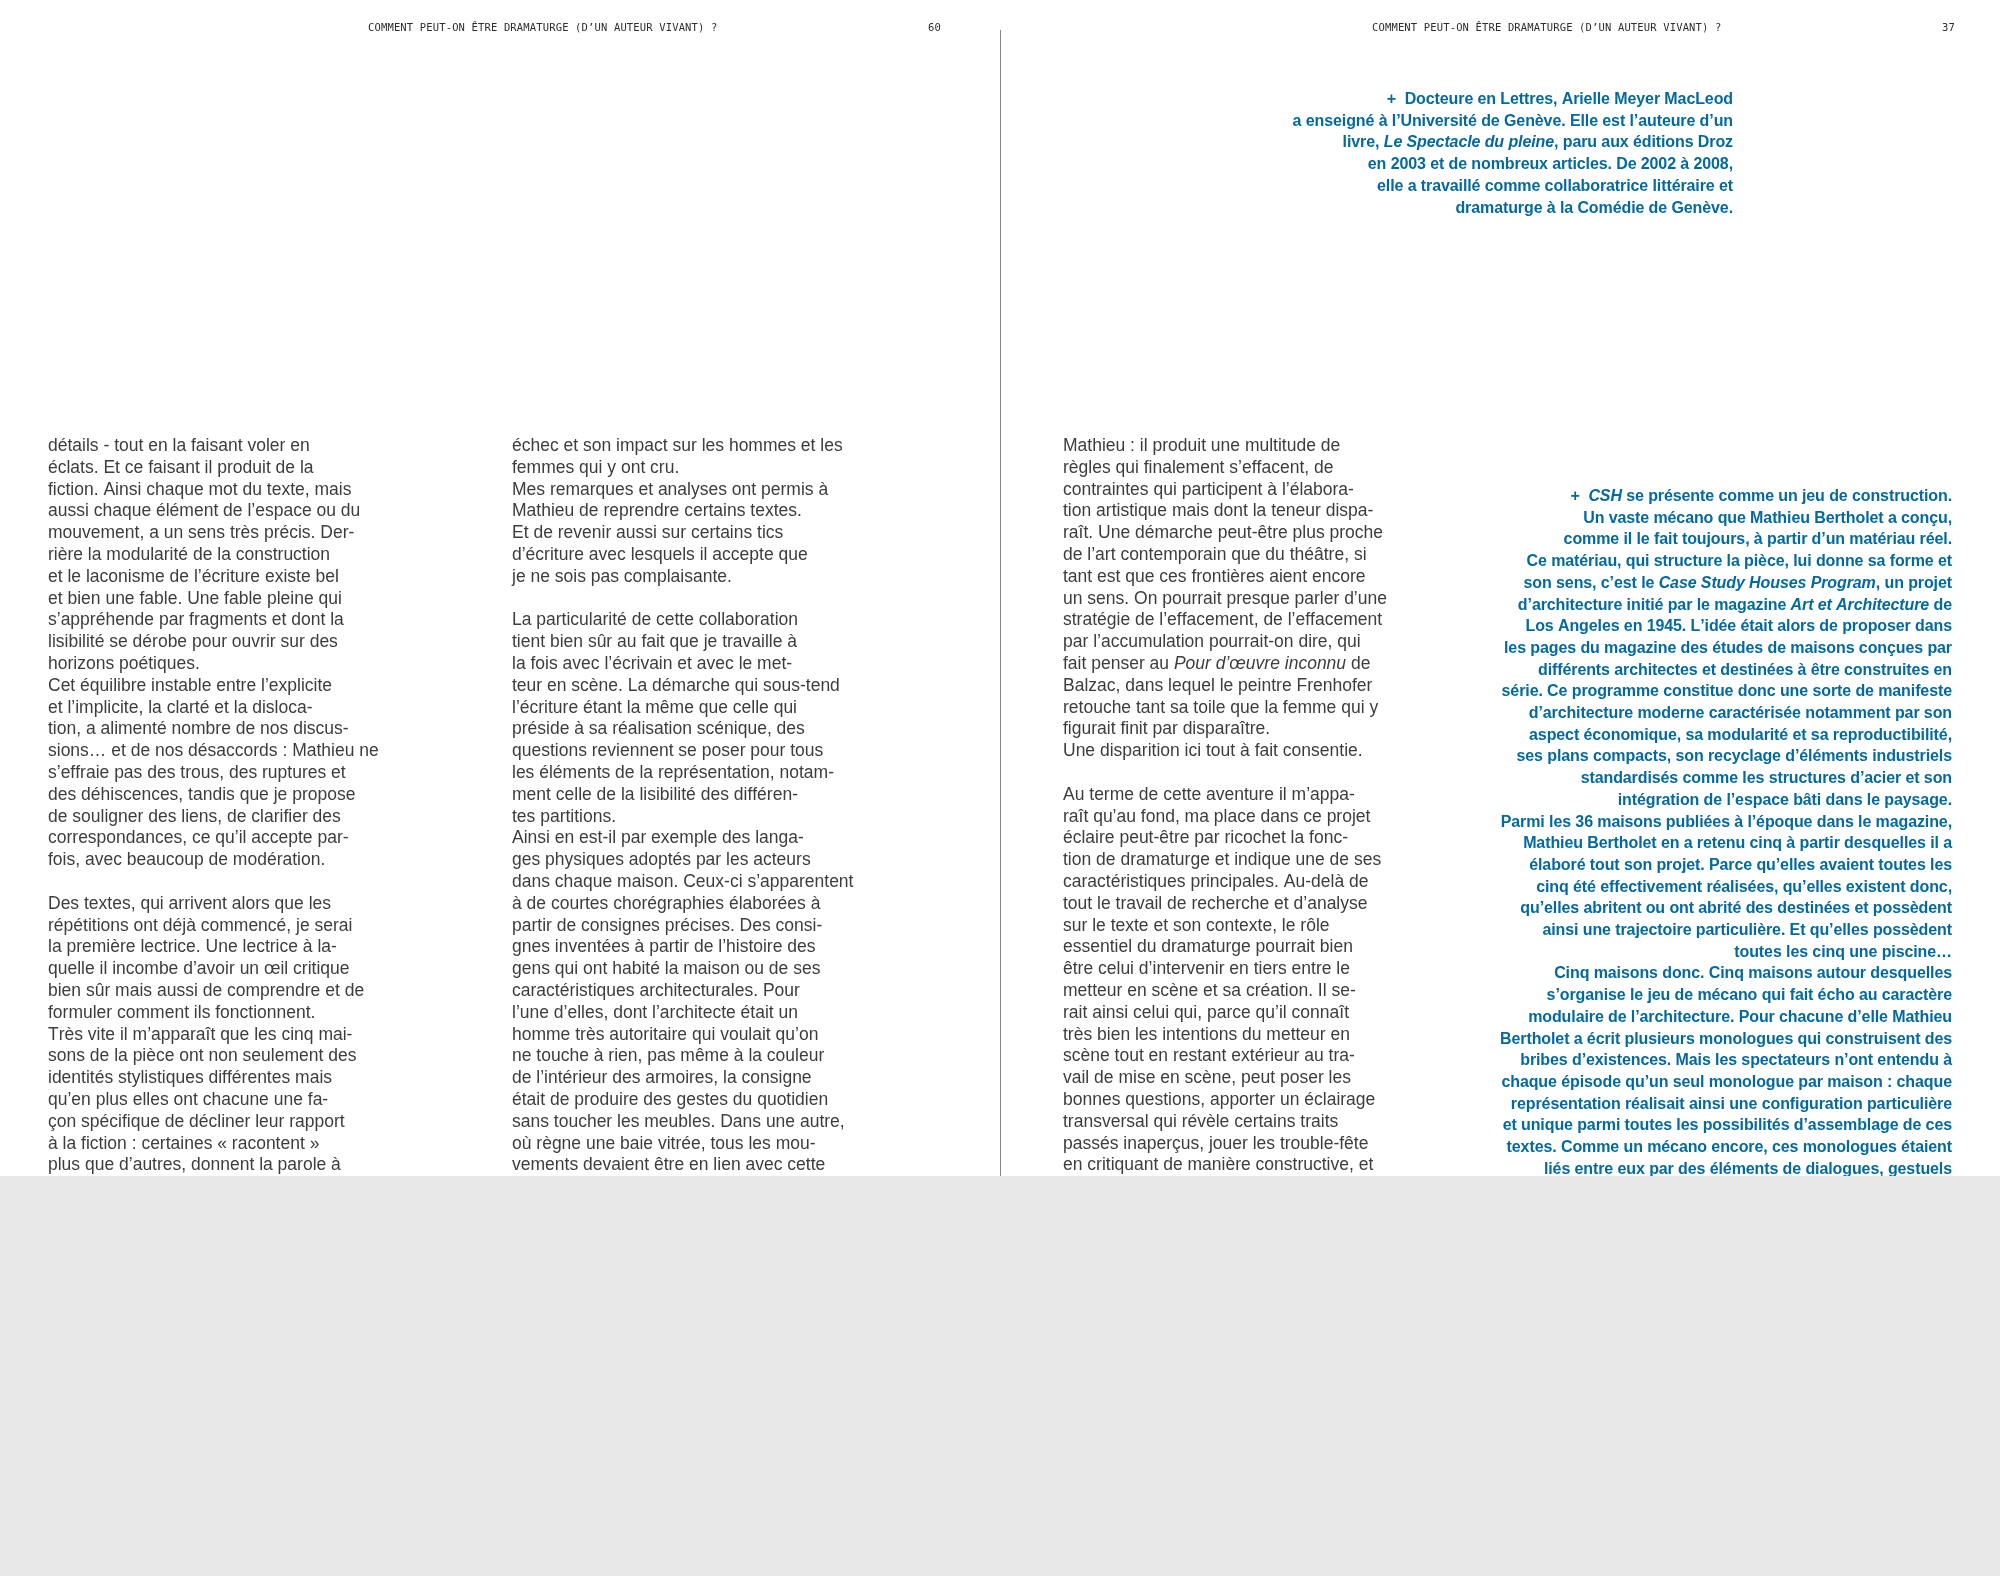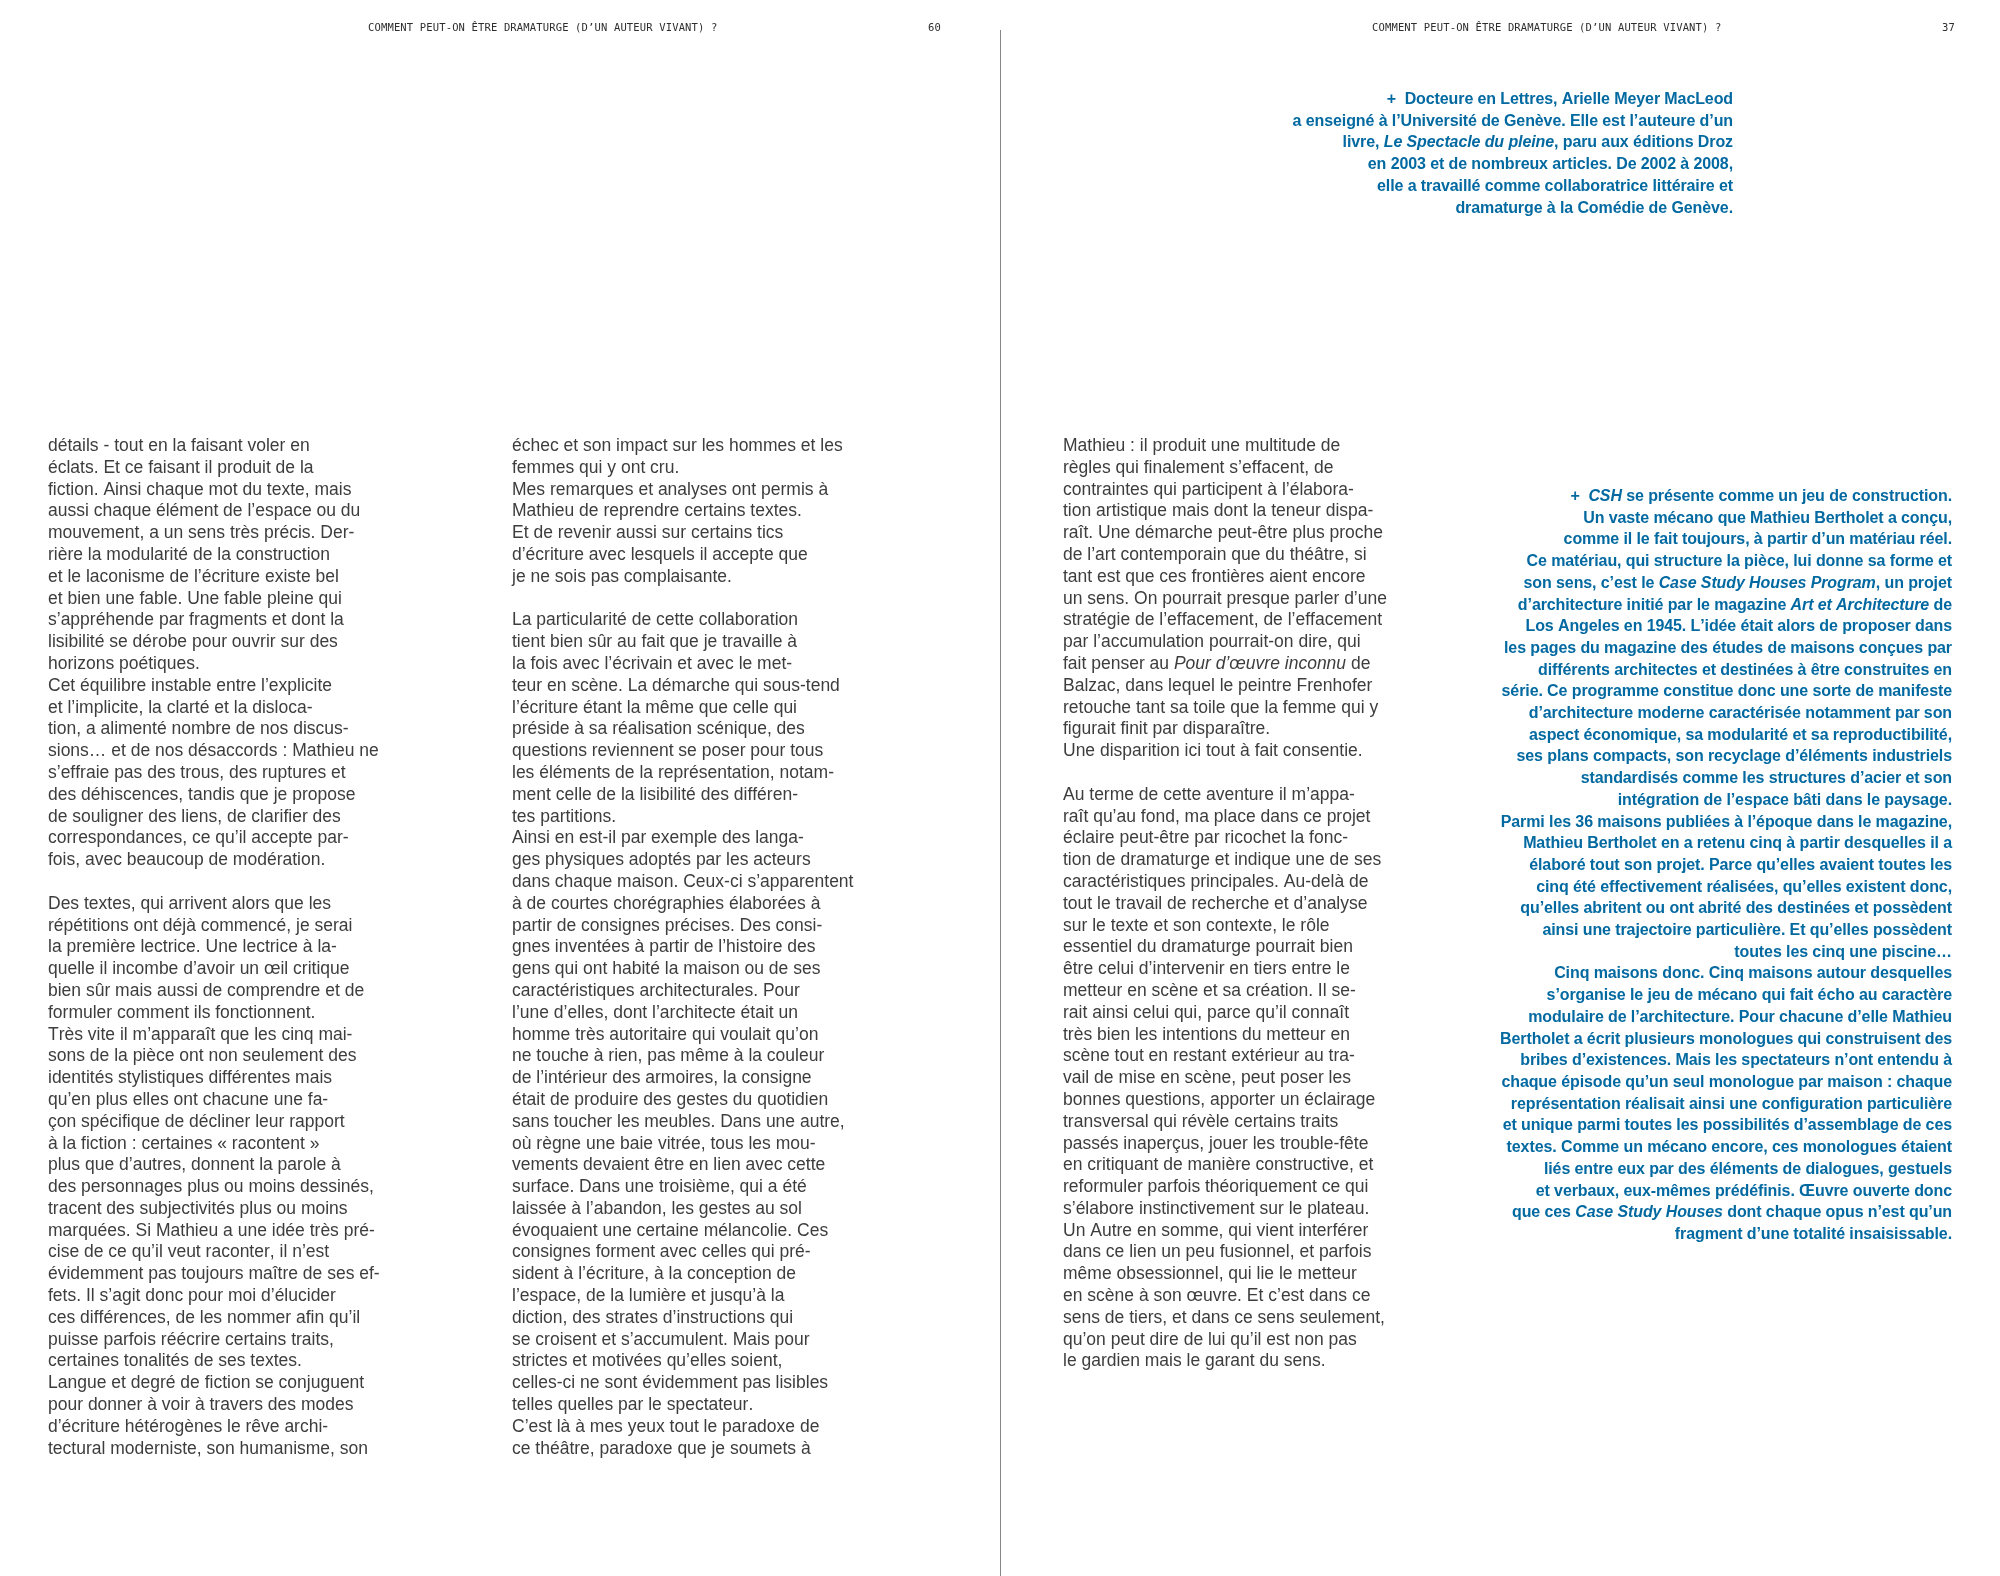--- a/index.html
+++ b/index.html
@@ -1,17 +1,17 @@
 <!DOCTYPE html>
 <html><head>
 <meta charset="utf-8">
 <style>
   html,body { margin:0; padding:0; background:#e8e8e8; }
   .spread {
-    position:relative; width:2000px; height:1576px;
+    position:relative; width:2000px; height:1176px;
     background:#ffffff; overflow:hidden;
     font-kerning:none;
   }
   .head {
     position:absolute;
     font-family:"DejaVu Sans Mono","Liberation Mono",monospace;
     font-size:10.5px; letter-spacing:0.15px;
     color:#2e2e2e; white-space:pre;
   }
   .mono-col {

